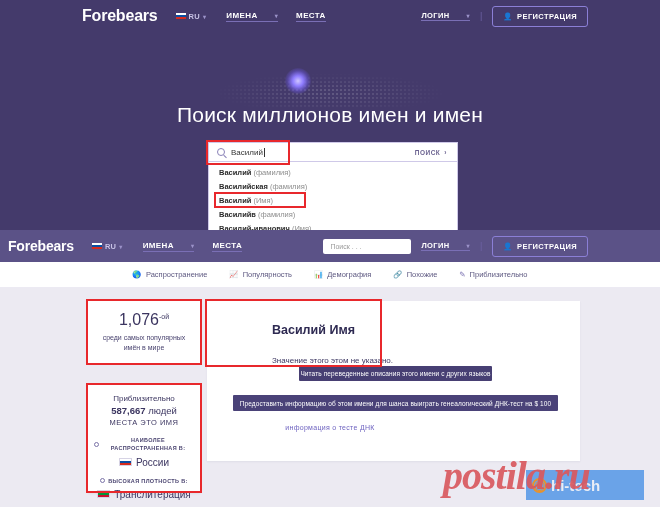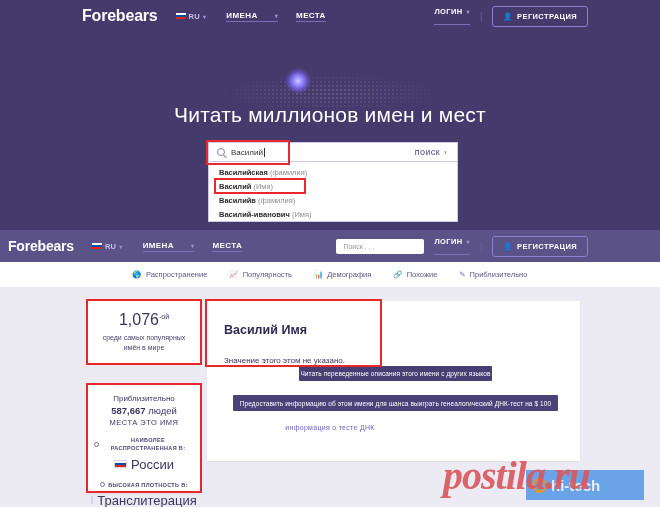--- a/index.html
+++ b/index.html
@@ -55,22 +55,22 @@
   .nav-link {
     color: #ffffff; font-size: 8px; font-weight: bold; letter-spacing: .4px;
     border-bottom: 1.5px solid #7a6fb5; padding-bottom: 1px;
     display: flex; align-items: center; gap: 17px; text-decoration: none;
   }
   .nav-right {
     margin-left: auto; margin-right: 72px; display: flex; align-items: center; gap: 10px;
   }
   .login-link {
     color: #ffffff; font-size: 7.5px; font-weight: bold; letter-spacing: .4px;
-    border-bottom: 1.5px solid #7a6fb5; padding-bottom: 8px;
-    display: flex; align-items: center; gap: 4px;
+    border-bottom: 1.5px solid #7a6fb5; padding-bottom: 0;
+    display: flex; align-items: center; gap: 17px;
   }
   .sep { color: #6d62a5; font-size: 9px; }
   .btn-register {
     border: 1px solid #8b7fd6; border-radius: 3px;
     color: #ffffff; font-size: 7.5px; font-weight: bold; letter-spacing: .4px;
     padding: 5px 10px; display: flex; align-items: center; gap: 4px;
     background: transparent;
   }
   .hero-title {
     position: absolute; top: 103px; width: 660px; text-align: center;
@@ -158,21 +158,21 @@
   }
   .card-rank { left: 88px; top: 13px; width: 112px; height: 62px; }
   .rank-inner {
     height: 100%; display: flex; flex-direction: column;
     align-items: center; justify-content: center; text-align: center;
   }
   .rank-num { font-size: 16px; color: #3b3560; font-weight: normal; }
   .rank-num sup { font-size: 7px; vertical-align: super; }
   .rank-sub { font-size: 7px; color: #4a4470; line-height: 1.45; margin-top: 4px; }
 
-  .card-main { left: 207px; top: 13px; width: 373px; height: 160px; }
+  .card-main { left: 207px; top: 13px; width: 373px; height: 160px; padding-left: 48px; }
   .main-title {
     font-size: 12.5px; color: #2e2a52; font-weight: bold;
     margin: 22px 0 0 17px;
   }
   .main-desc {
     font-size: 8px; color: #3b3560; margin: 19px 0 0 17px;
   }
 
   .btn-translate {
     position: absolute; left: 299px; top: 366px; width: 193px; height: 15px;
@@ -202,21 +202,21 @@
     font-size: 5.5px; color: #4a4470; font-weight: bold; letter-spacing: .35px;
     display: flex; align-items: center; justify-content: center; gap: 3px;
     line-height: 1.5;
   }
   .circ-ico {
     width: 5px; height: 5px; border: .8px solid #7b73a8; border-radius: 50%;
     flex: 0 0 auto;
   }
   .pop-country {
     display: flex; align-items: center; justify-content: center; gap: 4px;
-    font-size: 13px; color: #3b3560; margin-top: 4px;
+    font-size: 10px; color: #3b3560; margin-top: 4px;
   }
   .flag-ru2 {
     width: 13px; height: 8px; display: inline-block;
     background: linear-gradient(to bottom, #fff 0 33%, #0b4ea2 33% 66%, #d52b1e 66% 100%);
     border: .5px solid #d6d3e4;
   }
   .flag-pmr {
     width: 13px; height: 8px; display: inline-block; position: relative;
     background: linear-gradient(to bottom, #c8102e 0 38%, #009639 38% 62%, #c8102e 62% 100%);
     border: .5px solid #d6d3e4;
@@ -280,39 +280,43 @@
           <span class="caret">▾</span>
         </div>
         <span class="sep">|</span>
         <div class="btn-register">
           <span>👤</span>
           <span>РЕГИСТРАЦИЯ</span>
         </div>
       </div>
     </div>
 
-    <div class="hero-title">Читать миллионов имен и мест</div>
+    <div class="hero-title">Поиск миллионов имен и имен</div>
   </div>
 
   <div class="search-wrap">
     <div class="search-bar">
       <span class="search-icon-m"></span>
       <span class="search-val">
         <span>Василий</span>
           <span class="caretbar"></span>
       </span>
       <span class="search-go">
         <span>ПОИСК</span>
         <span>›</span>
       </span>
       <div class="redbox-search"></div>
     </div>
 
     <div class="suggest">
       <div class="sug-item">
+        <b>Василий</b>
+        <span class="kind">(фамилия)</span>
+      </div>
+      <div class="sug-item">
         <b>Василийская</b>
         <span class="kind">(фамилия)</span>
       </div>
       <div class="sug-item sel-box">
         <b>Василий</b>
         <span class="kind">(Имя)</span>
       </div>
       <div class="sug-item">
         <b>Василийв</b>
         <span class="kind">(фамилия)</span>

